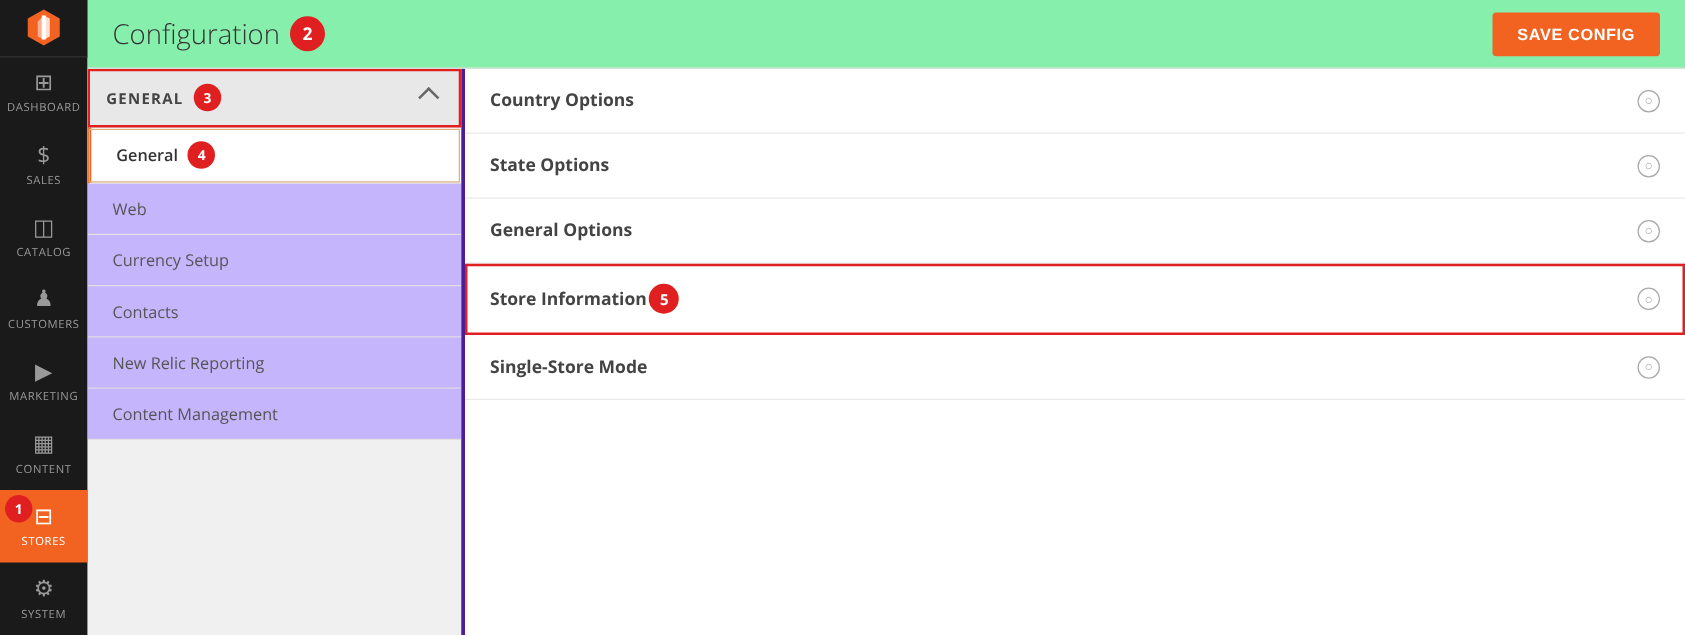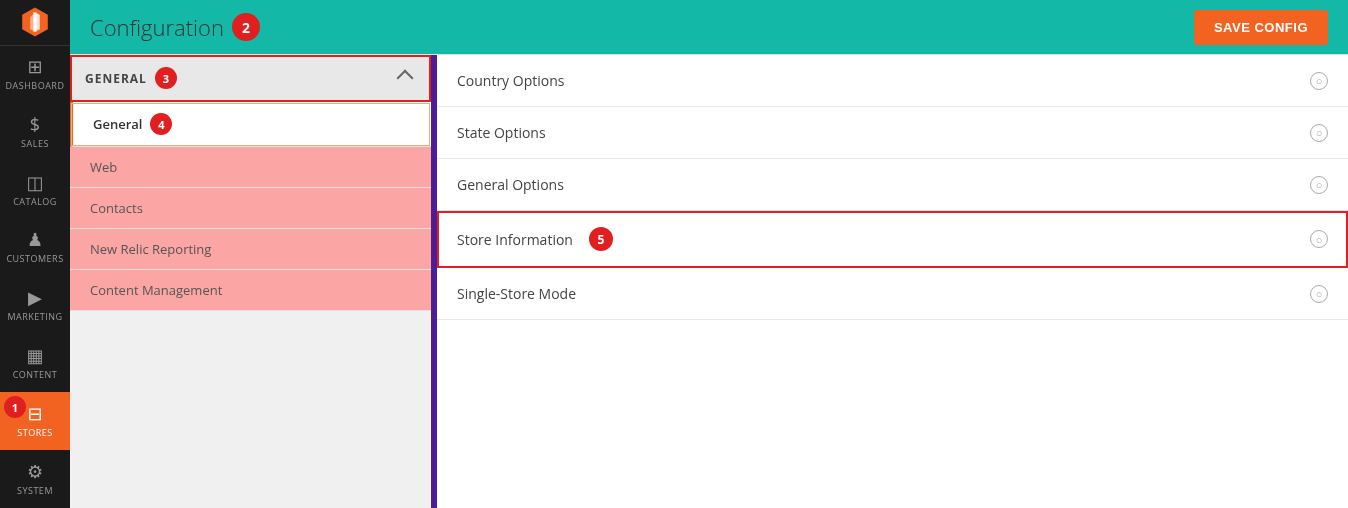--- a/index.html
+++ b/index.html
@@ -60,21 +60,21 @@
     
     .main-wrapper {
       flex: 1;
       display: flex;
       flex-direction: column;
       overflow: hidden;
     }
 
     
     .top-bar {
-      background: #14b8a6;
+      background: #86efac;
       height: 55px;
       display: flex;
       align-items: center;
       justify-content: space-between;
       padding: 0 20px;
       border-bottom: 1px solid #e0e0e0;
       flex-shrink: 0;
     }
     .page-title-wrap {
       display: flex;
@@ -102,23 +102,23 @@
 
     
     .content-area {
       display: flex;
       flex: 1;
       overflow: hidden;
     }
 
     
     .left-panel {
-      width: 367px;
+      width: 302px;
       background: #f0f0f0;
-      border-right: 6px solid #4c1d95;
+      border-right: 3px solid #4c1d95;
       overflow-y: auto;
       flex-shrink: 0;
     }
 
     
     .section-header {
       display: flex;
       align-items: center;
       justify-content: space-between;
       padding: 12px 15px;
@@ -148,21 +148,21 @@
     }
 
     
     .menu-item {
       display: flex;
       align-items: center;
       padding: 11px 15px 11px 20px;
       color: #555;
       cursor: pointer;
       border-bottom: 1px solid #e0e0e0;
-      background: #fca5a5;
+      background: #c4b5fd;
       font-size: 13px;
       gap: 8px;
     }
     .menu-item.active {
       background: #fff;
       color: #333;
       font-weight: 600;
       border-left: 3px solid #f26322;
       outline: 1px solid #e0b080;
     }
@@ -178,38 +178,38 @@
       display: flex;
       align-items: center;
       justify-content: space-between;
       padding: 16px 20px;
       border-bottom: 1px solid #e9e9e9;
       cursor: pointer;
     }
     .config-row-label {
       font-size: 14px;
       color: #444;
-      font-weight: 400;
+      font-weight: 700;
     }
     .config-row-icon {
       width: 18px;
       height: 18px;
       border: 1px solid #aaa;
       border-radius: 50%;
       display: flex;
       align-items: center;
       justify-content: center;
       color: #aaa;
       font-size: 11px;
     }
 
     .config-row-right {
       display: flex;
       align-items: center;
-      gap: 16px;
+      gap: 2px;
     }
 
     
     .ann {
       width: 28px;
       height: 28px;
       background: #e02020;
       color: #fff;
       border-radius: 50%;
       display: flex;
@@ -298,20 +298,23 @@
 
       <div class="menu-item active red-outline">
         <span>General</span>
         <div class="ann" style="width:22px;height:22px;font-size:11px;">4</div>
       </div>
 
       <div class="menu-item">
         <span>Web</span>
       </div>
 
+      <div class="menu-item">
+        <span>Currency Setup</span>
+      </div>
 
 
 
       <div class="menu-item">
         <span>Contacts</span>
       </div>
 
       <div class="menu-item">
         <span>New Relic Reporting</span>
       </div>

